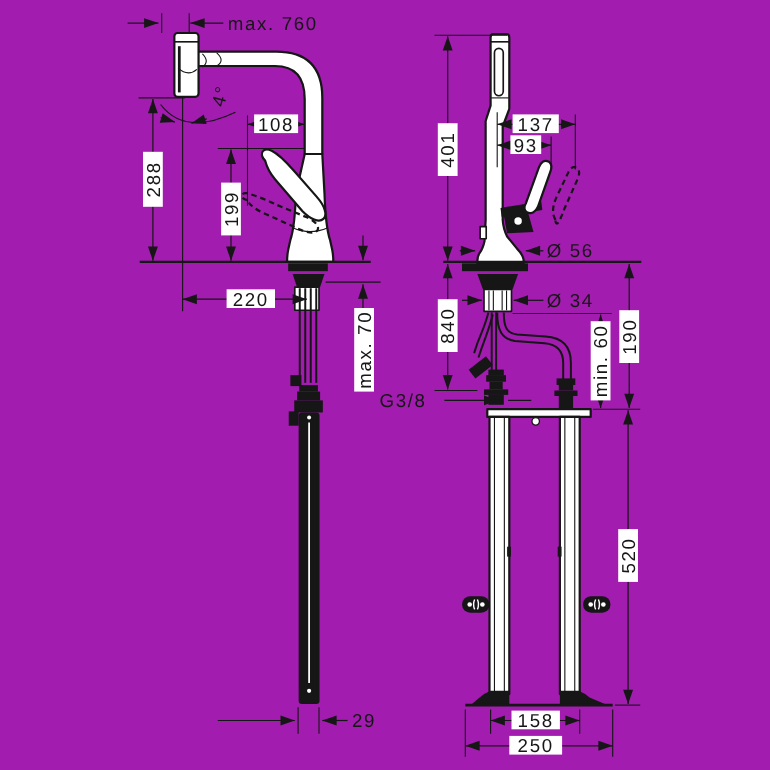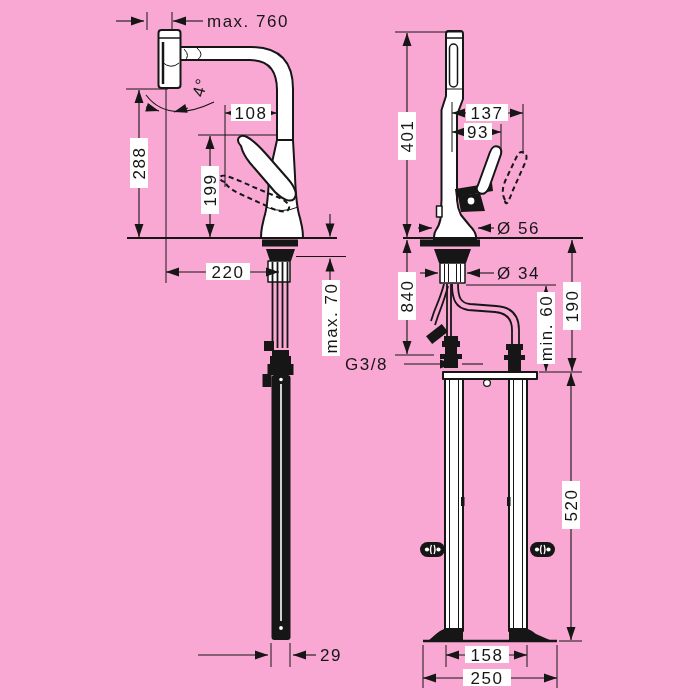--- a/index.html
+++ b/index.html
@@ -1,16 +1,16 @@
 <!DOCTYPE html>
 <html><head>
 <meta charset="utf-8">
 <style>
   html,body{margin:0;padding:0;background:#fff;}
-  .stage{width:700px;height:700px;background:#f9a8d4;position:relative;overflow:hidden;}
+  .stage{width:700px;height:700px;background:#a21caf;position:relative;overflow:hidden;}
   svg{display:block;}
   .o{fill:#fff;stroke:#161616;stroke-width:2;stroke-linejoin:round;}
   .o1{fill:#fff;stroke:#161616;stroke-width:1.5;stroke-linejoin:round;}
   .b{fill:#161616;stroke:none;}
   .l{stroke:#161616;stroke-width:1.1;fill:none;}
   .x{stroke:#161616;stroke-width:1;fill:none;}
   .h{stroke:#161616;stroke-width:1.8;fill:none;}
   .dash{fill:none;stroke:#161616;stroke-width:2;stroke-dasharray:5 3.5;stroke-linejoin:round;}
   .w{stroke:#fff;fill:none;}
   .tb{fill:#fff;}

